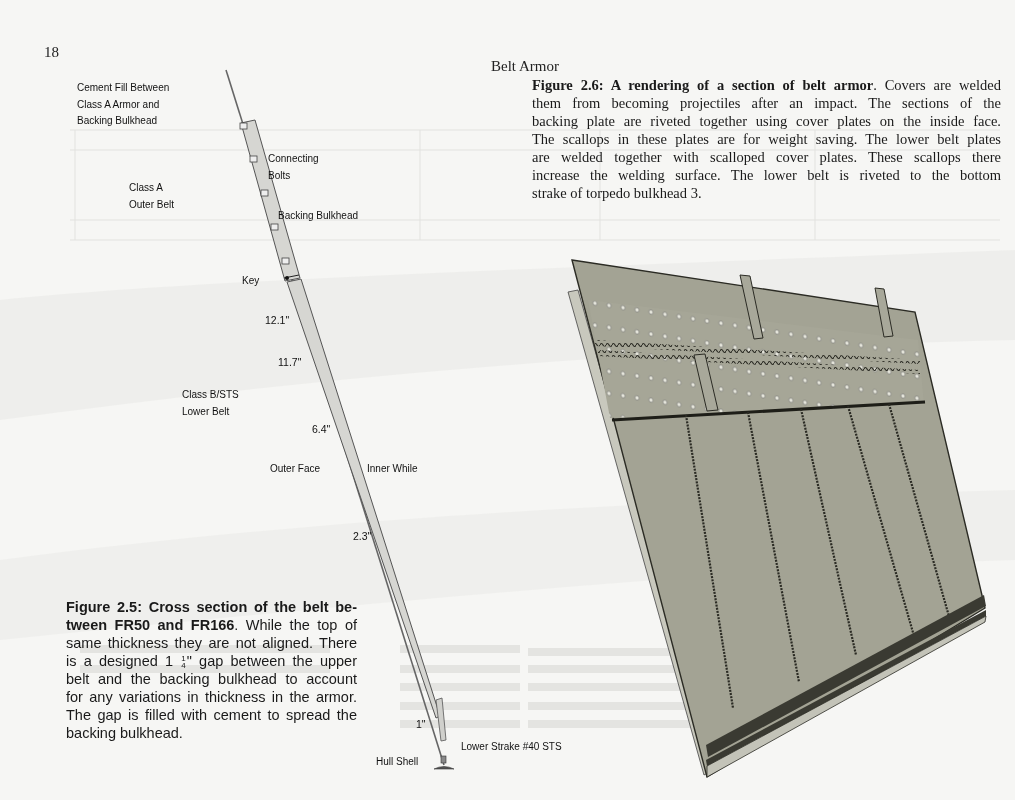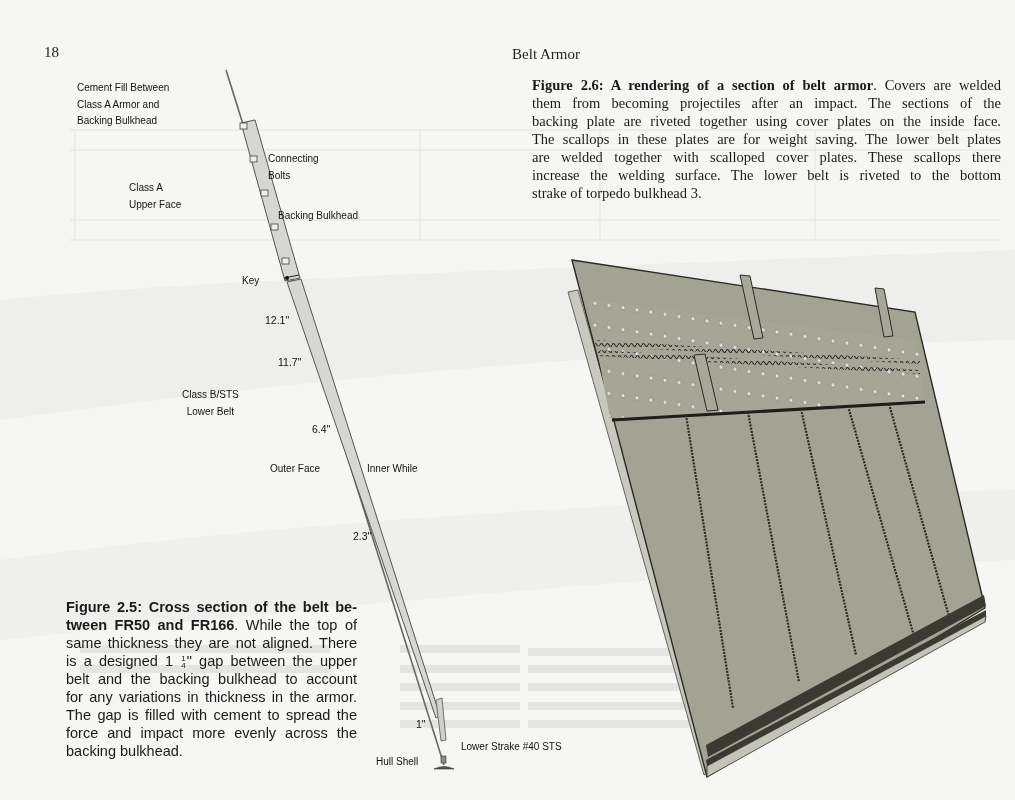--- a/index.html
+++ b/index.html
@@ -9,26 +9,26 @@
     font-family: "Liberation Sans", sans-serif;
     color: #1a1a1a;
   }
   .page { position: absolute; left: 0; top: 0; width: 1015px; height: 800px; }
   .bleed { position: absolute; left: 0; top: 0; width: 1015px; height: 800px; pointer-events: none; }
   .page-number {
     position: absolute; left: 44px; top: 44px;
     font-family: "Liberation Serif", serif; font-size: 15px; color: #222;
   }
   .running-head {
-    position: absolute; left: 470px; top: 46px; width: 110px; text-align: right;
+    position: absolute; left: 470px; top: 58px; width: 110px; text-align: center;
     font-family: "Liberation Serif", serif; font-size: 15px; color: #222;
   }
   .label { position: absolute; font-size: 10px; line-height: 16.5px; color: #111; white-space: nowrap; }
   .label.small { font-size: 10.5px; line-height: 12px; }
-  .label.center { text-align: center; }
+  .label.center { text-align: left; }
   .caption {
     position: absolute; font-size: 14.5px; line-height: 18px; color: #1a1a1a;
     text-align: justify;
   }
   .caption b { font-weight: bold; }
   .caption .line { display: block; text-align: justify; text-align-last: justify; white-space: nowrap; }
   .caption .line.last { text-align-last: left; }
   .frac { display: inline-block; vertical-align: middle; font-size: 8px; line-height: 7px; text-align: center; margin: 0 1px; }
   .frac span { display: block; }
   svg { position: absolute; left: 0; top: 0; }
@@ -99,21 +99,21 @@
     <div>Cement Fill Between</div>
     <div>Class A Armor and</div>
     <div>Backing Bulkhead</div>
   </div>
   <div class="label" style="left:268px;top:151px;">
     <div>Connecting</div>
     <div>Bolts</div>
   </div>
   <div class="label" style="left:129px;top:180px;">
     <div>Class A</div>
-    <div>Upper Face</div>
+    <div>Outer Belt</div>
   </div>
   <div class="label" style="left:278px;top:208px;">Backing Bulkhead</div>
   <div class="label" style="left:242px;top:273px;">Key</div>
   <div class="label small" style="left:265px;top:314px;">12.1"</div>
   <div class="label small" style="left:278px;top:356px;">11.7"</div>
   <div class="label center" style="left:182px;top:387px;">
     <div>Class B/STS</div>
     <div>Lower Belt</div>
   </div>
   <div class="label small" style="left:312px;top:423px;">6.4"</div>
@@ -125,21 +125,20 @@
   <div class="label" style="left:376px;top:754px;">Hull Shell</div>
 
   <div class="caption" style="left:66px;top:598px;width:291px;">
     <span class="line"><b>Figure 2.5: Cross section of the belt be-</b></span>
     <span class="line"><b>tween FR50 and FR166</b><span>. While the top of</span></span>
     <span class="line">same thickness they are not aligned. There</span>
     <span class="line"><span>is a designed 1</span> <span class="frac"><span>1</span><span>4</span></span><span>" gap between the upper</span></span>
     <span class="line">belt and the backing bulkhead to account</span>
     <span class="line">for any variations in thickness in the armor.</span>
     <span class="line">The gap is filled with cement to spread the</span>
-    <span class="line">force and impact more evenly across the</span>
     <span class="line last">backing bulkhead.</span>
   </div>
 
   <div class="caption" style="left:532px;top:76px;width:469px;font-family:Liberation Serif, serif;">
     <span class="line"><b>Figure 2.6:  A rendering of a section of belt armor</b><span>. Covers are welded</span></span>
     <span class="line">them from becoming projectiles after an impact. The sections of the</span>
     <span class="line">backing plate are riveted together using cover plates on the inside face.</span>
     <span class="line">The scallops in these plates are for weight saving. The lower belt plates</span>
     <span class="line">are welded together with scalloped cover plates. These scallops there</span>
     <span class="line">increase the welding surface. The lower belt is riveted to  the bottom</span>

